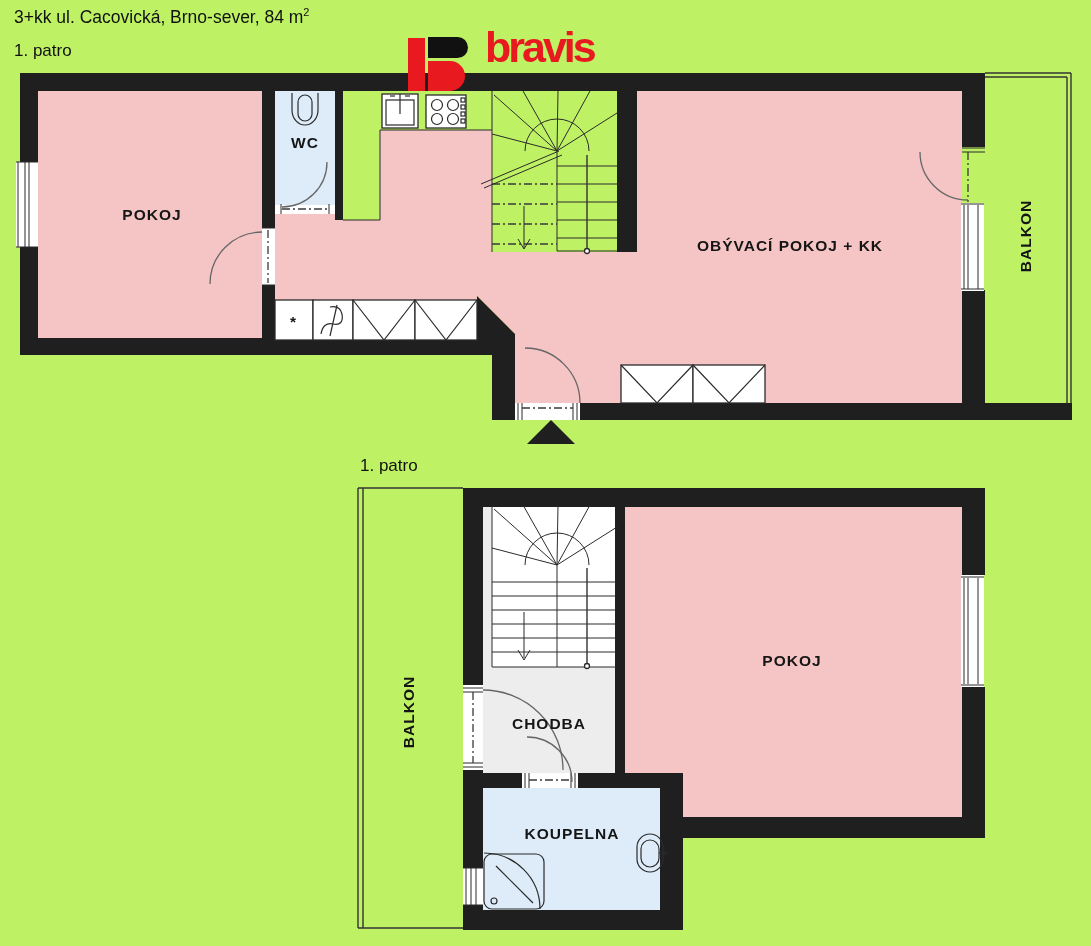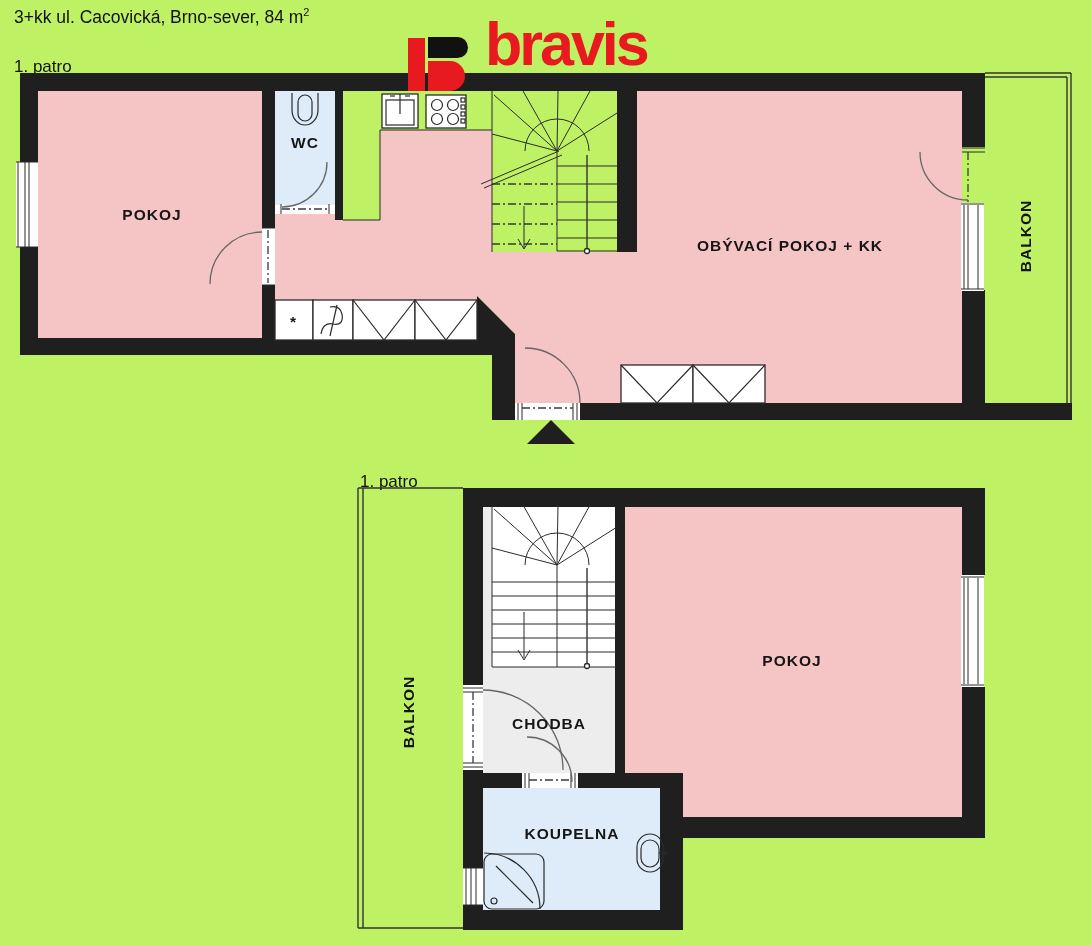--- a/index.html
+++ b/index.html
@@ -1,29 +1,29 @@
 <!DOCTYPE html>
 <html><head>
 <meta charset="utf-8">
 <style>
   html,body{margin:0;padding:0;background:#fff;}
   .stage{position:relative;width:1091px;height:946px;background:#bef264;overflow:hidden;
          font-family:"Liberation Sans",sans-serif;color:#111;}
   .main-title{position:absolute;left:14px;top:6px;font-size:17.5px;white-space:nowrap;}
   .main-title sup{font-size:11px;}
-  .floor-label{position:absolute;font-size:17px;margin-top:16px;}
+  .floor-label{position:absolute;font-size:17px;}
   .floor-label.f1{left:14px;top:41px;}
   .floor-label.f2{left:360px;top:456px;}
   .brand{position:absolute;left:408px;top:0;width:280px;height:100px;z-index:5;pointer-events:none;}
   .brand .bar{position:absolute;left:0;top:38px;width:17px;height:53px;background:#e8191f;}
   .brand .lobe-top{position:absolute;left:20px;top:37px;width:40px;height:21px;background:#111;
                    border-radius:0 14px 14px 0;}
   .brand .lobe-bottom{position:absolute;left:20px;top:61px;width:37px;height:30px;background:#e8191f;
                    border-radius:0 17px 17px 0;}
-  .brand .word{position:absolute;left:77px;top:14px;font-size:61px;font-weight:bold;
+  .brand .word{position:absolute;left:77px;top:26px;font-size:43px;font-weight:bold;
                letter-spacing:-3px;color:#e8191f;line-height:1;text-align:right;}
   svg{position:absolute;left:0;top:0;}
   svg text{font-family:"Liberation Sans",sans-serif;font-weight:bold;font-size:15.5px;
            fill:#151515;letter-spacing:1px;}
   .thin{stroke:#2b2b2b;stroke-width:1;fill:none;}
   .arc{stroke:#666;stroke-width:1.3;fill:none;}
   .dd{stroke:#3a3a3a;stroke-width:1.3;fill:none;stroke-dasharray:8 3 2 3;}
   .rail{stroke:#333;stroke-width:1.4;fill:none;}
   .fix{stroke:#2b2b2b;stroke-width:1.3;fill:#fff;}
   .fixn{stroke:#2b2b2b;stroke-width:1.2;fill:none;}

